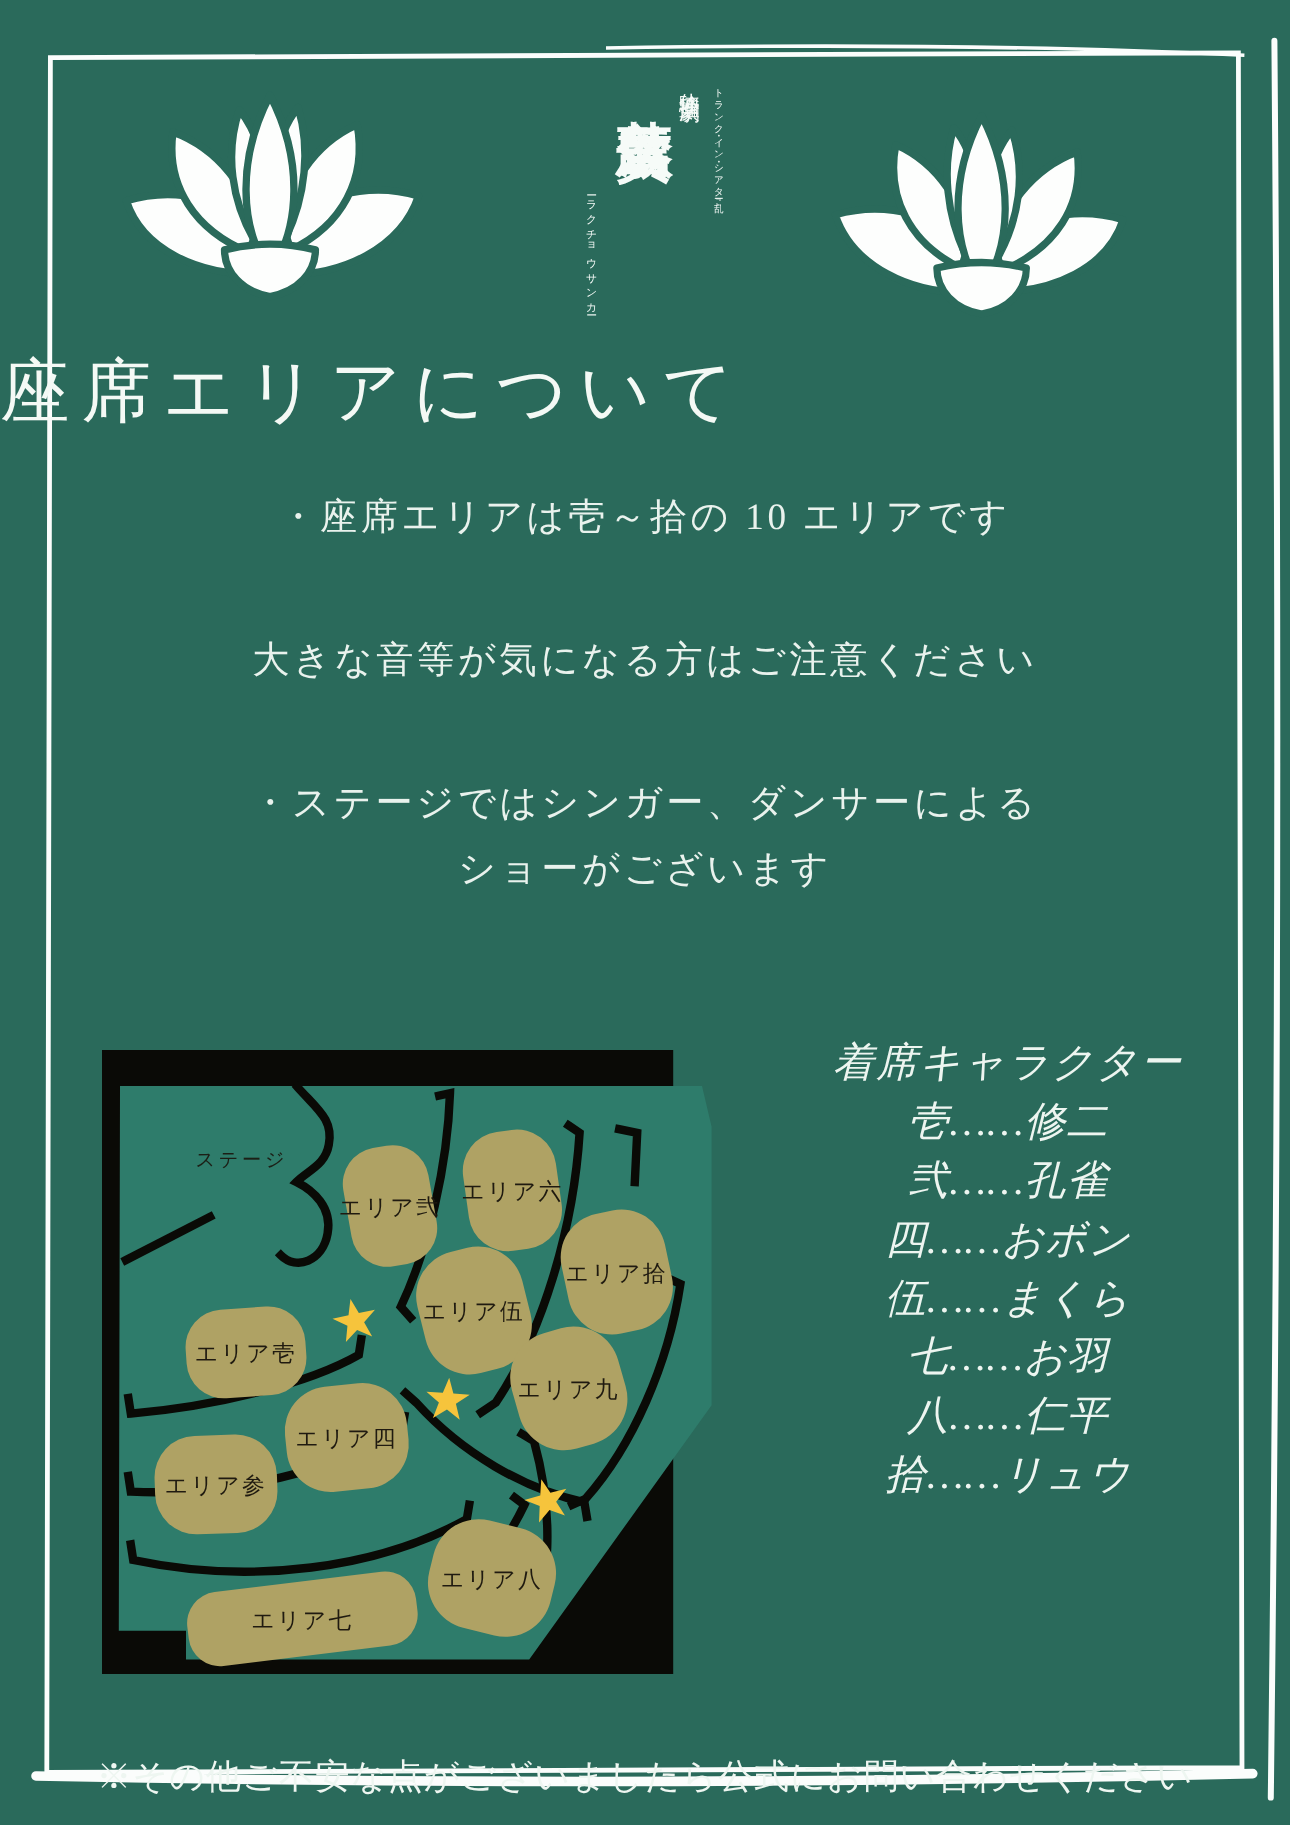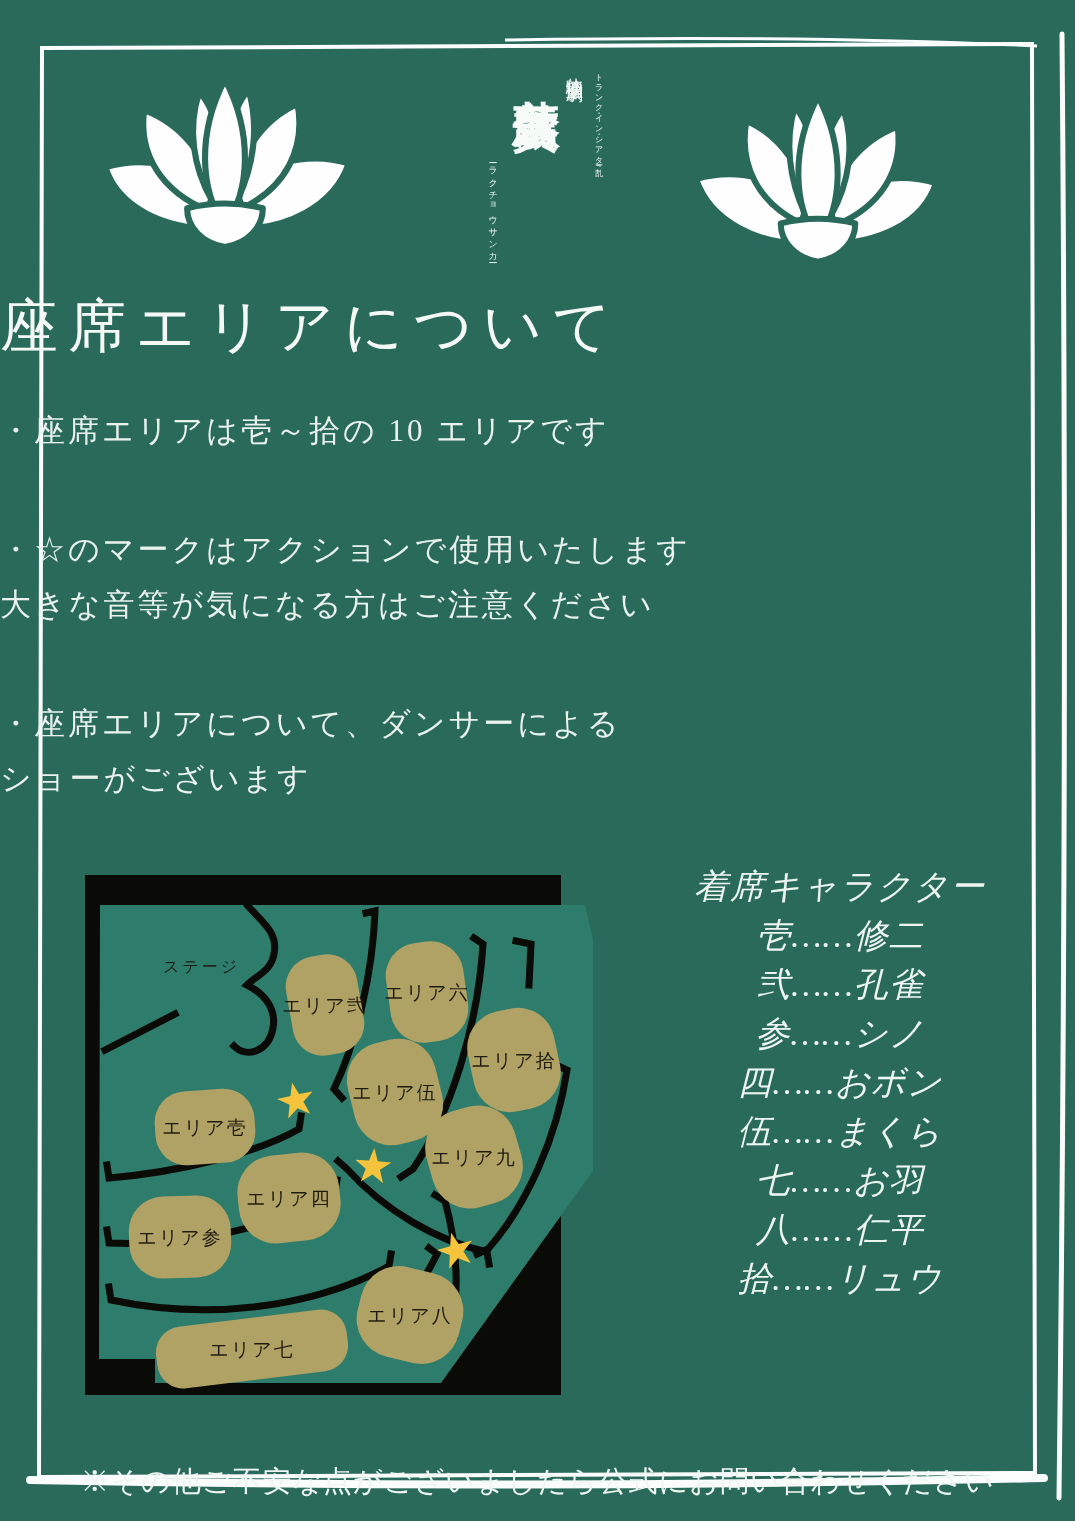--- a/index.html
+++ b/index.html
@@ -25,21 +25,21 @@
   .logo-main{left:506px;top:62px;font-size:47px;letter-spacing:2px;font-weight:600;}
   .logo-genre{left:563px;top:64px;font-size:17px;letter-spacing:2px;}
   .logo-series{left:592px;top:68px;font-size:8px;letter-spacing:1px;}
   .logo-reading{left:486px;top:158px;font-size:9px;letter-spacing:2px;}
   
   .heading{
     position:absolute;left:0;top:288px;width:100%;
     text-align:left;font-size:58px;letter-spacing:10px;
     color:#f4f9f5;font-weight:500;
   }
-  .bullets{position:absolute;left:0;top:403px;width:100%;}
+  .bullets{position:absolute;left:0;top:403px;width:100%;text-align:center;}
   .bullet-block{margin-bottom:64px;}
   .bullet-line{line-height:55px;font-size:31px;letter-spacing:3px;color:#e9f2ed;}
   
   .char-list{
     position:absolute;left:655px;top:862px;width:370px;
     text-align:center;color:#edf5f0;font-style:italic;
   }
   .char-header{font-size:34px;line-height:49px;letter-spacing:2px;}
   .char-row{font-size:34px;line-height:49px;letter-spacing:1px;text-align:center;}
   
@@ -95,25 +95,24 @@
   <div class="v-text logo-series">トランク・イン・シアター『乱』</div>
   <div class="v-text logo-reading">ーラクチョウサンカー</div>
 
   <div class="heading">座席エリアについて</div>
 
   <div class="bullets" id="bullets">
       <div class="bullet-block">
         <div class="bullet-line">・座席エリアは壱～拾の 10 エリアです</div>
       </div>
       <div class="bullet-block">
-        <div class="bullet-line">・☆のマークはアクションで使用いたします</div>
         <div class="bullet-line">大きな音等が気になる方はご注意ください</div>
       </div>
       <div class="bullet-block">
-        <div class="bullet-line">・座席エリアについて、ダンサーによる</div>
+        <div class="bullet-line">・ステージではシンガー、ダンサーによる</div>
         <div class="bullet-line">ショーがございます</div>
       </div>
     </div>
 
   <div class="map">
     <svg id="map-svg" width="580" height="520" viewBox="0 0 580 520">
 
       <polygon points="15,30 500,30 508,64 508,296 356,508 70,508 70,484 14,484" fill="#2e7c6b"></polygon>
 
       <g fill="none" stroke="#0a0a06" stroke-width="7" stroke-linecap="square">
@@ -179,21 +178,20 @@
           <polygon points="0,-19 4.4,-6.1 18.1,-5.9 7.1,2.3 11.2,15.4 0,7.5 -11.2,15.4 -7.1,2.3 -18.1,-5.9 -4.4,-6.1" fill="#f6c43c" transform="translate(371 376) rotate(-15)"></polygon>
         </g>
     </svg>
   </div>
 
   <div class="char-list">
     <div class="char-header">着席キャラクター</div>
     <div id="char-rows">
         <div class="char-row">壱……修二</div>
         <div class="char-row">弐……孔雀</div>
-        <div class="char-row">参……シノ</div>
         <div class="char-row">四……おボン</div>
         <div class="char-row">伍……まくら</div>
         <div class="char-row">七……お羽</div>
         <div class="char-row">八……仁平</div>
         <div class="char-row">拾……リュウ</div>
       </div>
   </div>
 
   <div class="footnote">※その他ご不安な点がございましたら公式にお問い合わせください</div>
 

